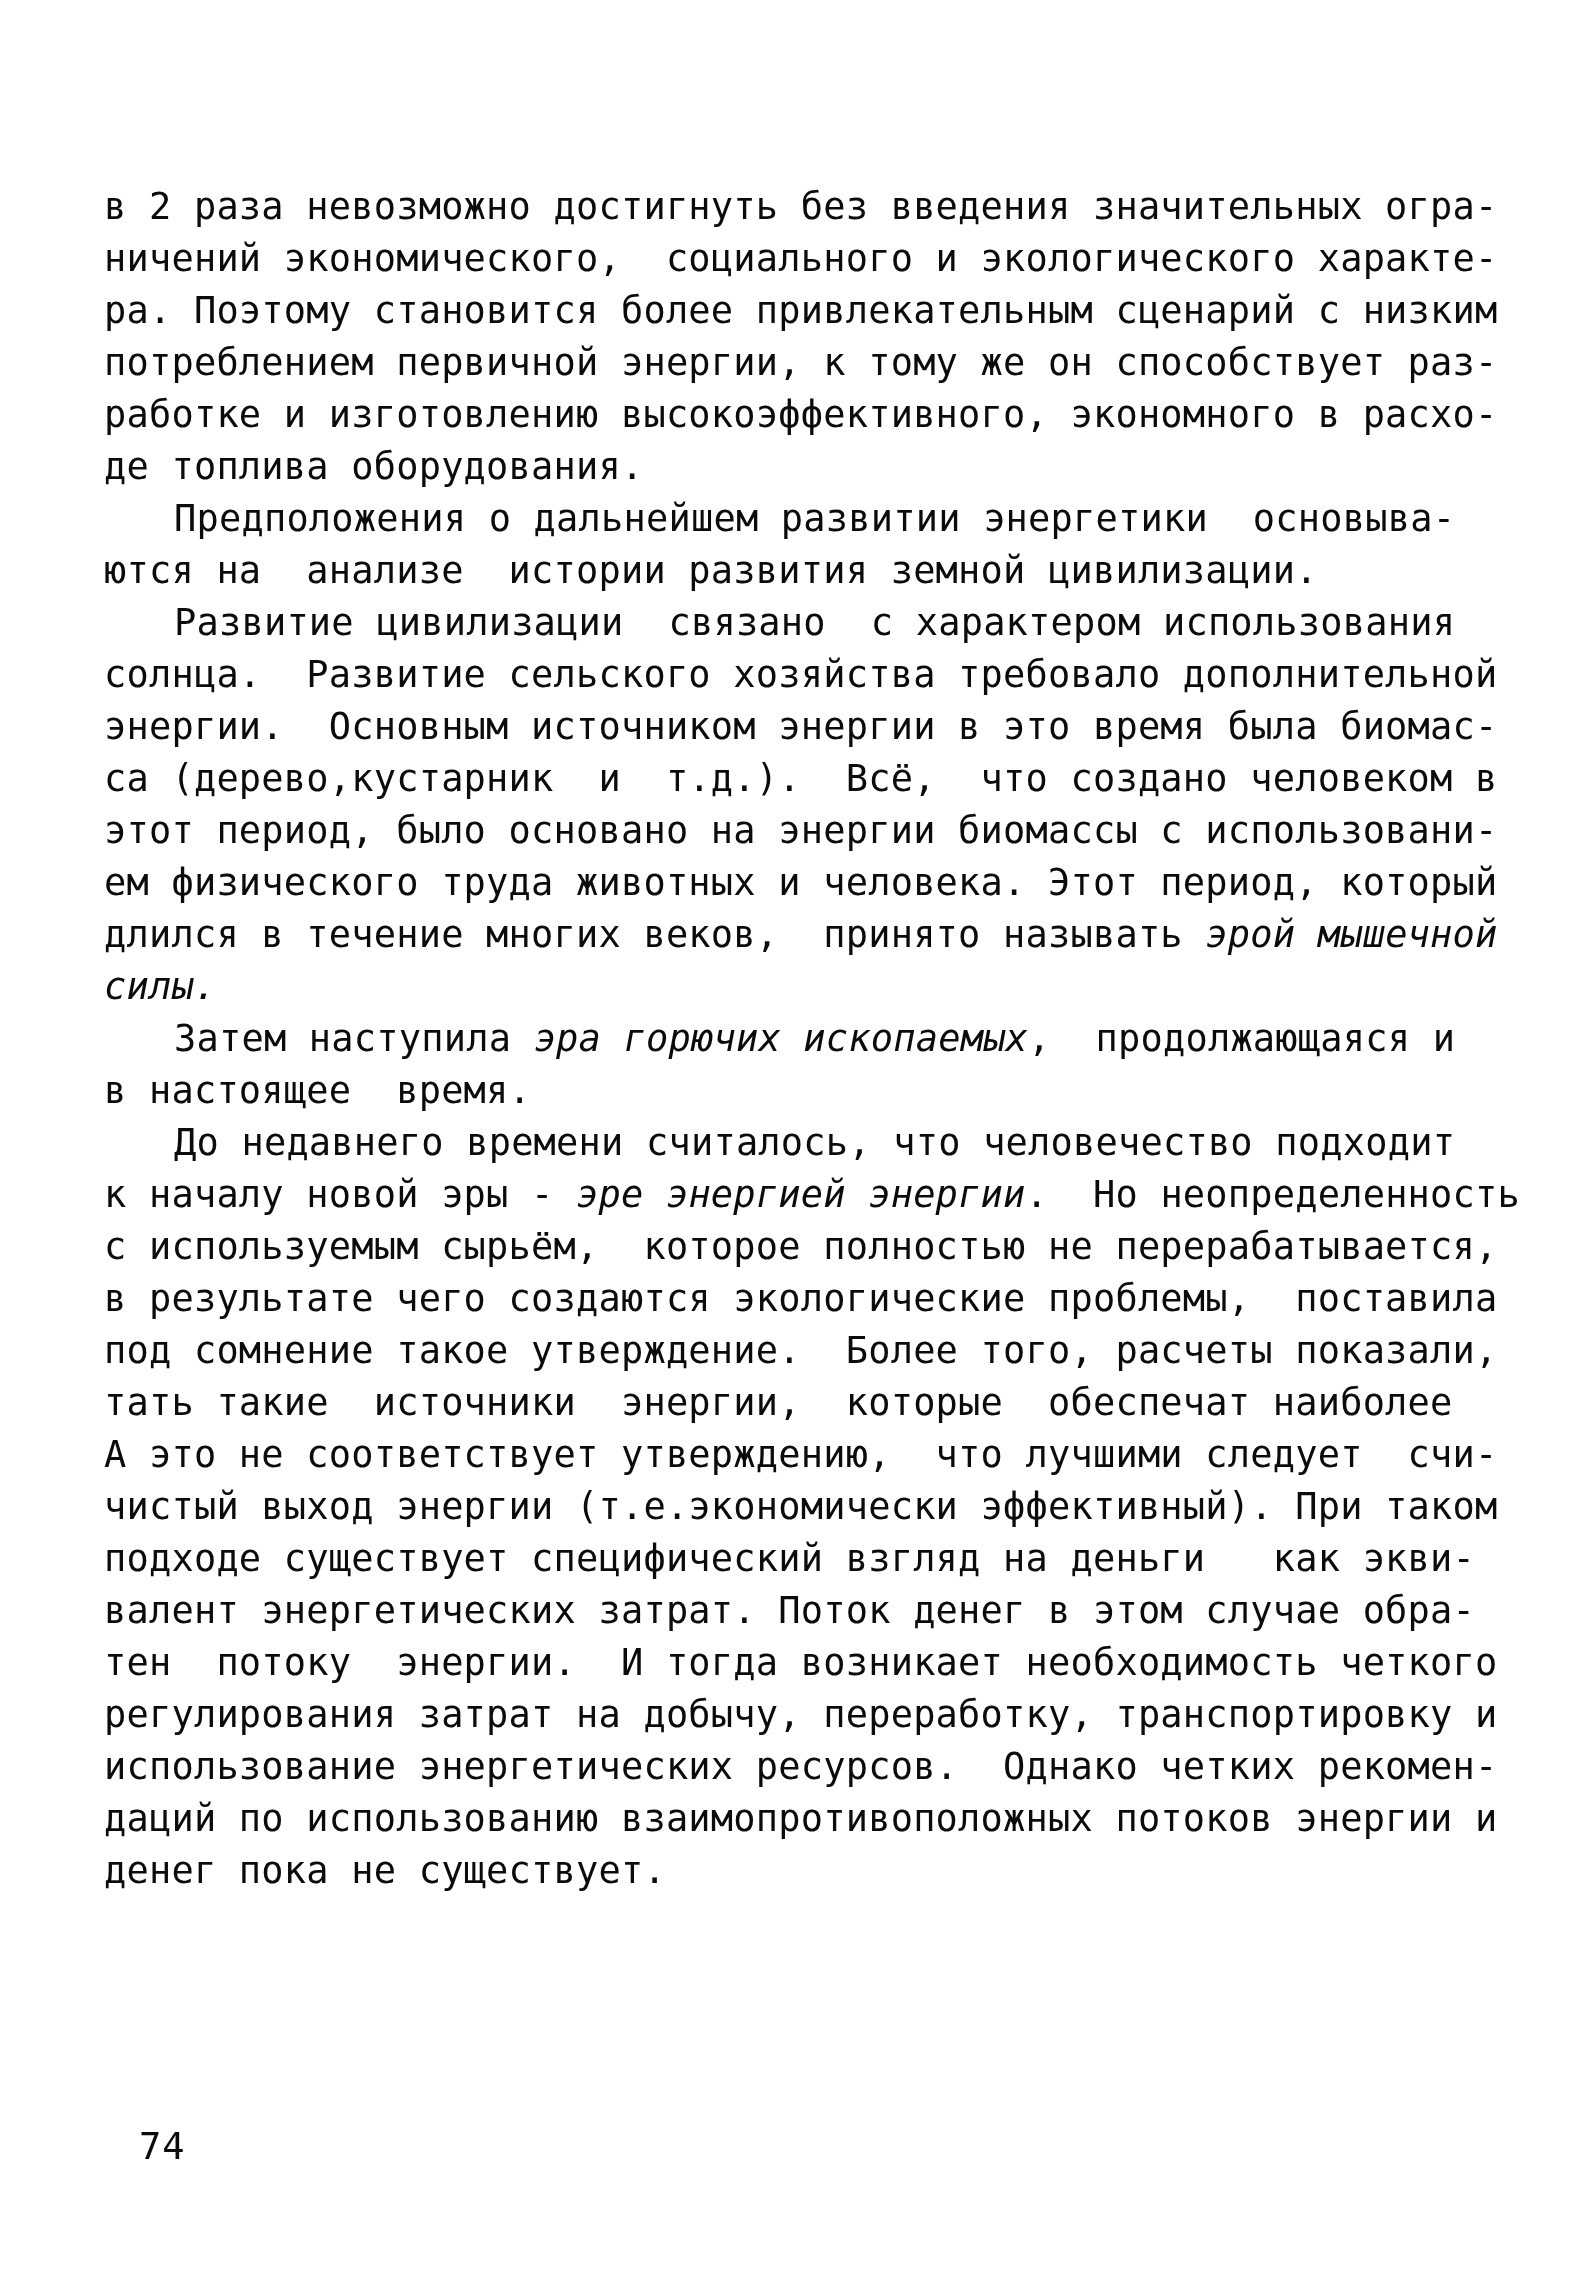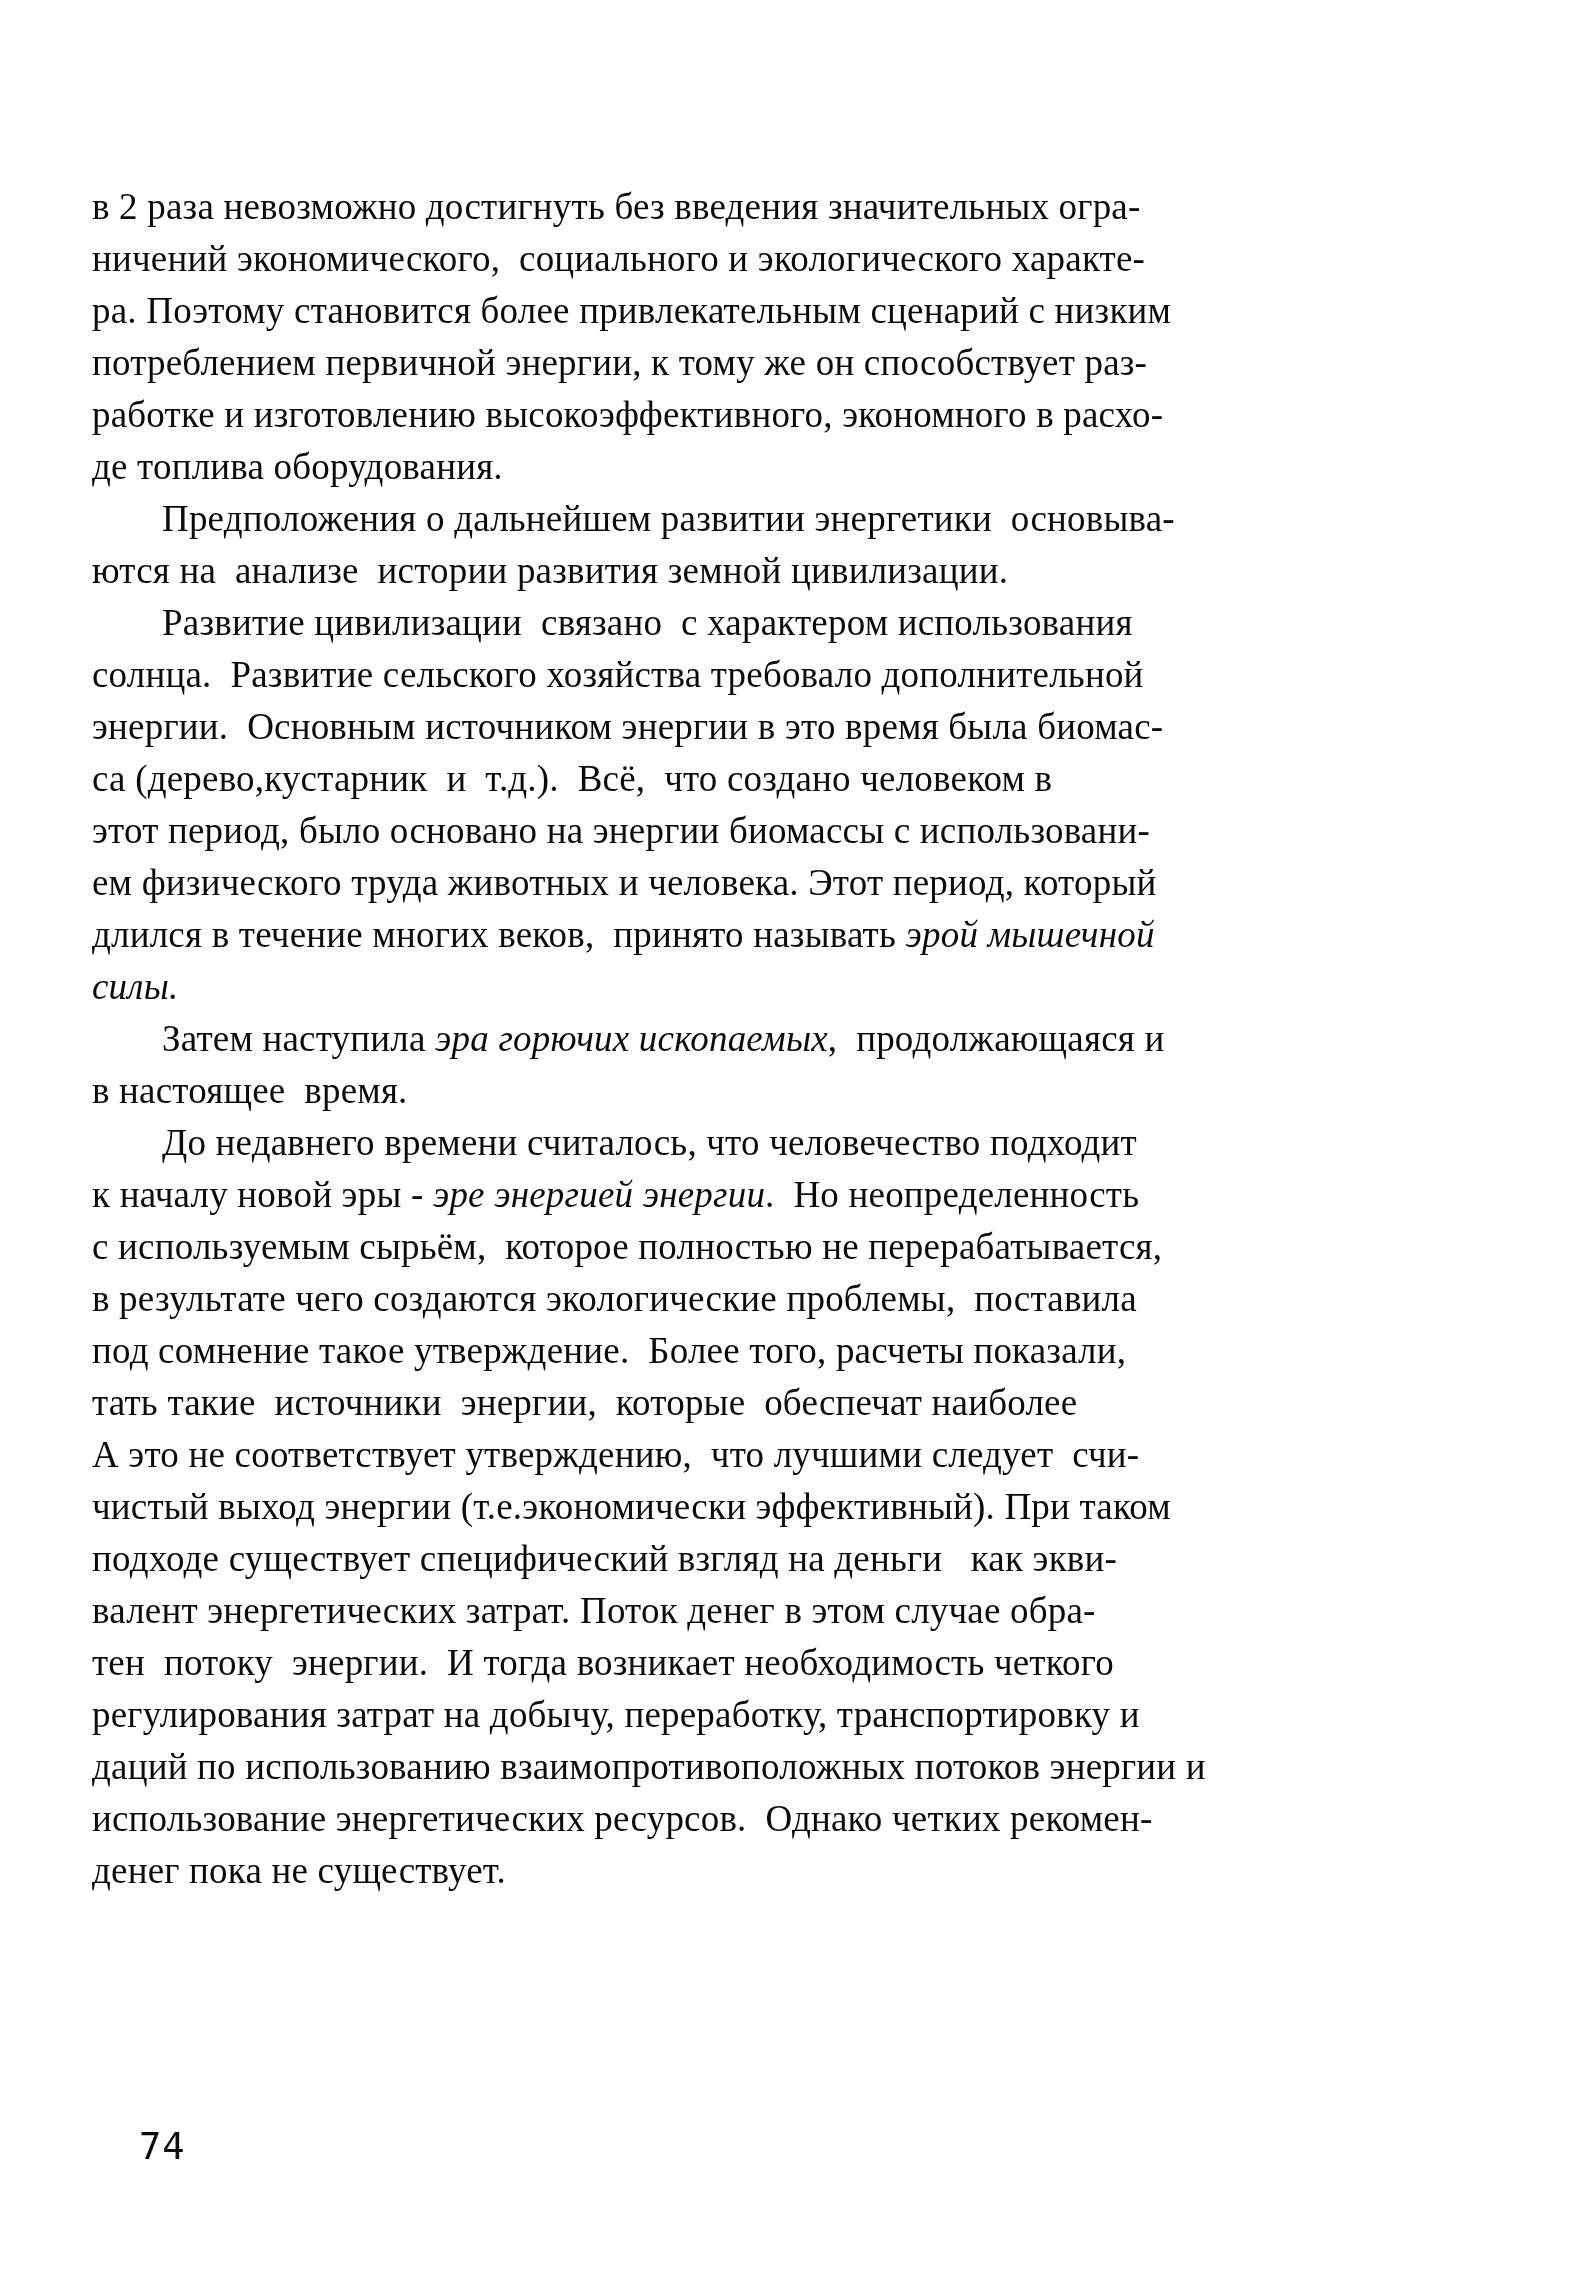--- a/index.html
+++ b/index.html
@@ -11,24 +11,23 @@
     position: relative;
     width: 1590px;
     height: 2294px;
     background: #ffffff;
     overflow: hidden;
     font-family: "DejaVu Sans Mono", "Liberation Mono", monospace;
     color: #0b0b0b;
   }
   .text-block {
     position: absolute;
-    left: 92px;
+    left: 104px;
     top: 181px;
     width: 1443px;
-    font-family: Liberation Serif, serif;
   }
   .line {
     white-space: pre;
     font-size: 37px;
     line-height: 52px;
     height: 52px;
     letter-spacing: 0.2px;
     font-weight: 500;
   }
   .line.indent {
@@ -74,19 +73,19 @@
       <div class="line"><span>с используемым сырьём,  которое полностью не перерабатывается,</span></div>
       <div class="line"><span>в результате чего создаются экологические проблемы,  поставила</span></div>
       <div class="line"><span>под сомнение такое утверждение.  Более того, расчеты показали,</span></div>
       <div class="line"><span>тать такие  источники  энергии,  которые  обеспечат наиболее</span></div>
       <div class="line"><span>А это не соответствует утверждению,  что лучшими следует  счи-</span></div>
       <div class="line"><span>чистый выход энергии (т.е.экономически эффективный). При таком</span></div>
       <div class="line"><span>подходе существует специфический взгляд на деньги   как экви-</span></div>
       <div class="line"><span>валент энергетических затрат. Поток денег в этом случае обра-</span></div>
       <div class="line"><span>тен  потоку  энергии.  И тогда возникает необходимость четкого</span></div>
       <div class="line"><span>регулирования затрат на добычу, переработку, транспортировку и</span></div>
+      <div class="line"><span>использование энергетических ресурсов.  Однако четких рекомен-</span></div>
       <div class="line"><span>даций по использованию взаимопротивоположных потоков энергии и</span></div>
-      <div class="line"><span>использование энергетических ресурсов.  Однако четких рекомен-</span></div>
       <div class="line"><span>денег пока не существует.</span></div>
     </div>
   <div class="page-number">74</div>
 </div>
 
 
 </body></html>

